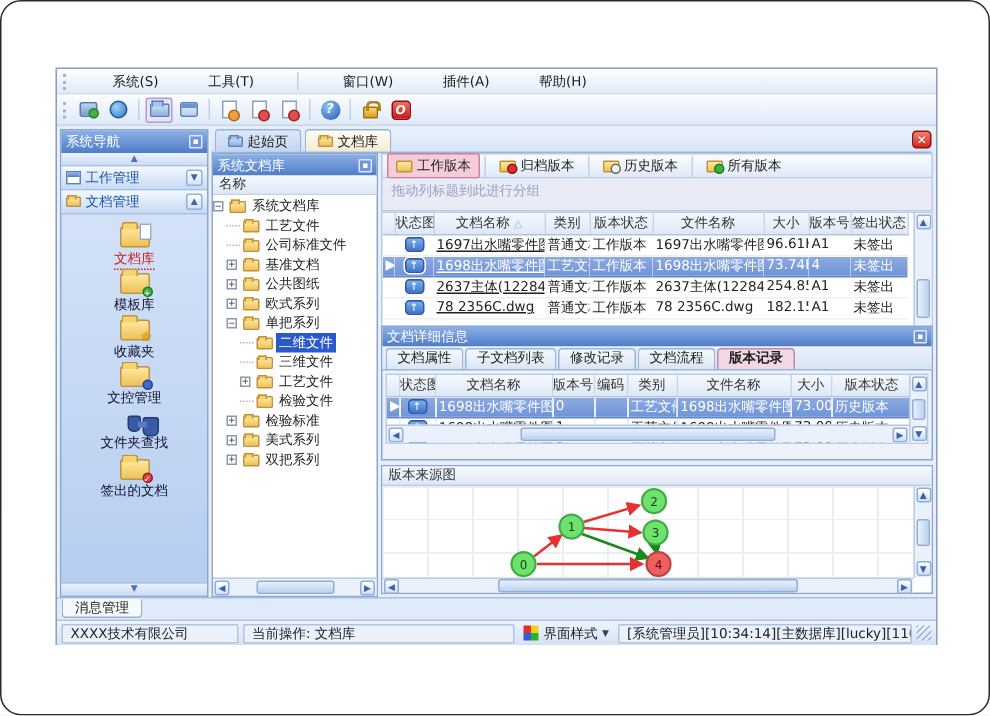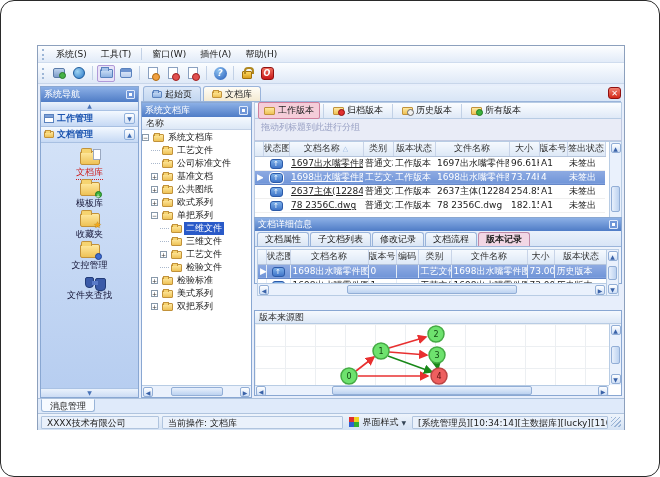--- a/index.html
+++ b/index.html
@@ -1,21 +1,21 @@
 <!DOCTYPE html>
 <html><head>
 <meta charset="utf-8">
 <style>
   * { margin:0; padding:0; box-sizing:border-box; font-family:"DejaVu Sans", sans-serif; }
   body { background:#fff; width:660px; height:477px; overflow:hidden; }
   .screen { position:relative; width:660px; height:477px; background:#fff; border:1px solid #2a2a2a; border-radius:14px; overflow:hidden; }
   .appwin { position:absolute; left:36px; top:44px; width:588px; height:385px; background:#e7eefb; border:1px solid #8ca0bd; font-size:9px; color:#222; }
 
   
-  .menubar { position:absolute; left:0; top:0; right:0; height:17px; background:linear-gradient(#fdfeff,#e2ebf8); border-bottom:1px solid #cfdcee; display:flex; align-items:center; padding-left:3px; }
+  .menubar { position:absolute; left:0; top:0; right:0; height:17px; background:linear-gradient(#fdfeff,#e2ebf8); border-bottom:1px solid #cfdcee; display:flex; align-items:center; padding-left:3px;gap:19px; }
   .grip { width:3px; height:11px; border-left:2px dotted #9db6d6; margin:0 4px 0 1px; }
   .menu-item { padding:1px 7px; color:#1a1a1a; cursor:default; }
   .menu-sep { width:1px; height:12px; background:#c2d1e6; margin:0 3px; }
   .toolbar { position:absolute; left:0; top:17px; right:0; height:21px; background:linear-gradient(#fbfdff,#dfe9f7); border-bottom:1px solid #c8d6ea; display:flex; align-items:center; padding-left:3px; }
   .tbtn { width:18px; height:17px; margin:0 1px; display:flex; align-items:center; justify-content:center; border:1px solid transparent; border-radius:2px; position:relative; }
   .tbtn.sel { border-color:#b09ad8; background:#e9e4f8; }
   .tb-sep { width:1px; height:14px; background:#c2d1e6; margin:0 3px; }
   .gi { width:12px; height:10px; border-radius:2px; }
   .ic-display { background:linear-gradient(#bcd2ee,#7d9cc8); border:1px solid #5a7aa8; position:relative; }
   .ic-display::after { content:""; position:absolute; right:-2px; bottom:-2px; width:5px; height:5px; background:#46b246; border-radius:50%; border:1px solid #2a7a2a; }
@@ -32,21 +32,21 @@
   .ic-lock { width:10px; height:8px; background:linear-gradient(#ffd860,#d8a020); border:1px solid #a07010; border-radius:1px; position:relative; margin-top:4px; }
   .ic-lock::before { content:""; position:absolute; top:-5px; left:1px; width:6px; height:5px; border:2px solid #b08820; border-bottom:none; border-radius:4px 4px 0 0; }
   .ic-exit { width:13px; height:13px; border-radius:3px; background:linear-gradient(#f07060,#c81818); border:1px solid #901010; color:#fff; font-size:8px; font-weight:bold; text-align:center; line-height:12px; }
 
   
   .sidebar { position:absolute; left:2px; top:40px; width:99px; height:312px; border:1px solid #89a7d2; background:linear-gradient(#d9e6f9,#b6cdf0); display:flex; flex-direction:column; }
   .side-hd { height:15px; background:linear-gradient(#8cb0e6,#4f7cc6); color:#fff; display:flex; align-items:center; justify-content:space-between; padding:0 3px; font-size:9px; }
   .pinbox { width:9px; height:9px; border:1px solid #dfe9fa; border-radius:1px; background:#6f96d8; position:relative; }
   .pinbox::after { content:""; position:absolute; left:2px; top:2px; width:3px; height:3px; background:#fff; }
   .side-strip { height:9px; background:linear-gradient(#eaf2fc,#ccdcf4); border-bottom:1px solid #aac2e4; color:#4a74b8; font-size:6px; text-align:center; line-height:8px; }
-  .side-group { height:16px; background:linear-gradient(#f4f9ff,#c6d9f4); border-bottom:1px solid #a8c0e2; display:flex; align-items:center; padding:0 3px; color:#1c55b0; font-weight:bold; }
+  .side-group { height:16px; background:linear-gradient(#f4f9ff,#c6d9f4); border-bottom:1px solid #a8c0e2; display:flex; align-items:center; padding:0 3px; color:#1c55b0; font-weight:normal; }
   .side-group .glabel { flex:1; margin-left:3px; }
   .chev { width:11px; height:11px; border:1px solid #8fb0dc; border-radius:2px; background:linear-gradient(#fff,#d4e2f6); color:#3a68b0; font-size:6px; text-align:center; line-height:10px; }
   .ic-grid { width:10px; height:9px; background:#fff; border:1px solid #5a82be; }
   .ic-grid::before { content:""; display:block; height:2px; background:#7ca0d8; border-bottom:1px solid #5a82be; }
   .side-items { flex:1; display:flex; flex-direction:column; align-items:center; padding-top:6px; overflow:hidden; }
   .side-item { width:90px; height:31px; display:flex; flex-direction:column; align-items:center; justify-content:flex-start; cursor:pointer; }
   .side-item .lbl { margin-top:1px; color:#113; }
   .side-item.sel .lbl { color:#cc2020; border-bottom:1px dotted #cc2020; }
   .bigfolder { width:20px; height:14px; background:linear-gradient(#ffe9a0,#eec256); border:1px solid #c2923a; border-radius:2px; position:relative; margin-top:2px; }
   .bigfolder::before { content:""; position:absolute; top:-4px; left:0; width:9px; height:4px; background:#f6d470; border:1px solid #c2923a; border-bottom:none; border-radius:2px 2px 0 0; }
@@ -112,21 +112,21 @@
   .doclink { text-decoration:underline; }
   .badge { display:inline-block; width:13px; height:10px; border-radius:3px; background:linear-gradient(#7db0ea,#3f74c8); border:1px solid #2c5aa8; color:#fff; font-size:7px; line-height:9px; text-align:center; }
   .badge.focus { outline:1px solid #fff; }
   .sortmark { color:#9ab8e0; font-size:7px; }
   .num { text-align:right; }
   .ctr { text-align:center; }
   .vsb { position:absolute; top:0; right:0; width:12px; bottom:0; background:#eaf1fc; border-left:1px solid #b8cce4; display:flex; flex-direction:column; justify-content:space-between; align-items:center; padding:1px 0; }
   .vthumb { width:9px; flex:0 0 26px; background:linear-gradient(90deg,#e8f0fc,#bcd2f0); border:1px solid #92aed6; border-radius:2px; margin:2px 0; }
   .mainhsb { position:absolute; left:0; right:12px; bottom:0; }
 
-  .detailpanel { position:absolute; left:0; top:115px; right:0; height:67px; border:1px solid #89a7d2; background:#eef3fb; }
+  .detailpanel { position:absolute; left:0; top:115px; right:0; height:90px; border:1px solid #89a7d2; background:#eef3fb; }
   .det-hd { height:13px; background:linear-gradient(#8cb0e6,#4f7cc6); color:#fff; display:flex; align-items:center; justify-content:space-between; padding:0 3px; }
   .det-tabs { height:16px; display:flex; align-items:center; padding-left:2px; background:linear-gradient(#eaf1fb,#d8e5f6); border-bottom:1px solid #9ab4da; }
   .dtab { height:14px; line-height:13px; padding:0 7px; margin-right:1px; border:1px solid #9ab4da; border-bottom:none; border-radius:3px 3px 0 0; background:linear-gradient(#f4f8fd,#dbe6f4); }
   .dtab.active { background:#f2d7e5; border-color:#c08aa8;font-weight:bold; }
   .lowwrap { position:absolute; left:2px; right:2px; top:31px; height:47px; background:#fff; border:1px solid #b8cce4; overflow:hidden; }
   .lowhsb { position:absolute; left:0; right:12px; bottom:0; }
 
   .graphsec { position:absolute; left:0; top:208px; right:0; bottom:2px; border:1px solid #89a7d2; background:#fff; }
   .graph-lb { height:13px; line-height:12px; padding:0 4px; background:linear-gradient(#f5f9fe,#dde8f6); border-bottom:1px solid #b8cce4; color:#333; }
   .graphbox { position:absolute; left:0; top:13px; right:12px; bottom:10px; background-image:repeating-linear-gradient(#eceff2 0 1px, transparent 1px 22px), repeating-linear-gradient(90deg,#eceff2 0 1px, transparent 1px 30px); overflow:hidden; }
@@ -240,20 +240,26 @@
       </div>
       <div class="side-item">
         <span class="bigfolder">
               <span class="bf-dot blue"></span>
             </span>
         <span class="lbl">文控管理</span>
       </div>
       <div class="side-item">
         <span class="binoc"></span>
         <span class="lbl">文件夹查找</span>
+      </div>
+      <div class="side-item">
+        <span class="bigfolder">
+              <span class="bf-dot red">✓</span>
+            </span>
+        <span class="lbl">签出的文档</span>
       </div>
     </div>
     <div class="side-strip" style="border-top:1px solid #aac2e4;border-bottom:none;">▼</div>
   </div>
 
   <div class="tabstrip">
     <div class="vtab">
       <i class="minifold blue"></i>
       <span>起始页</span>
     </div>

